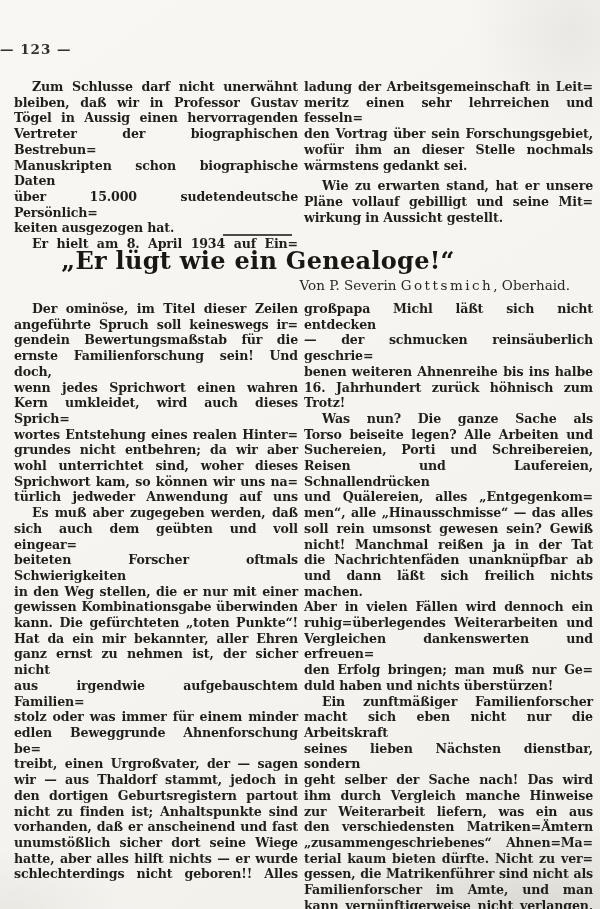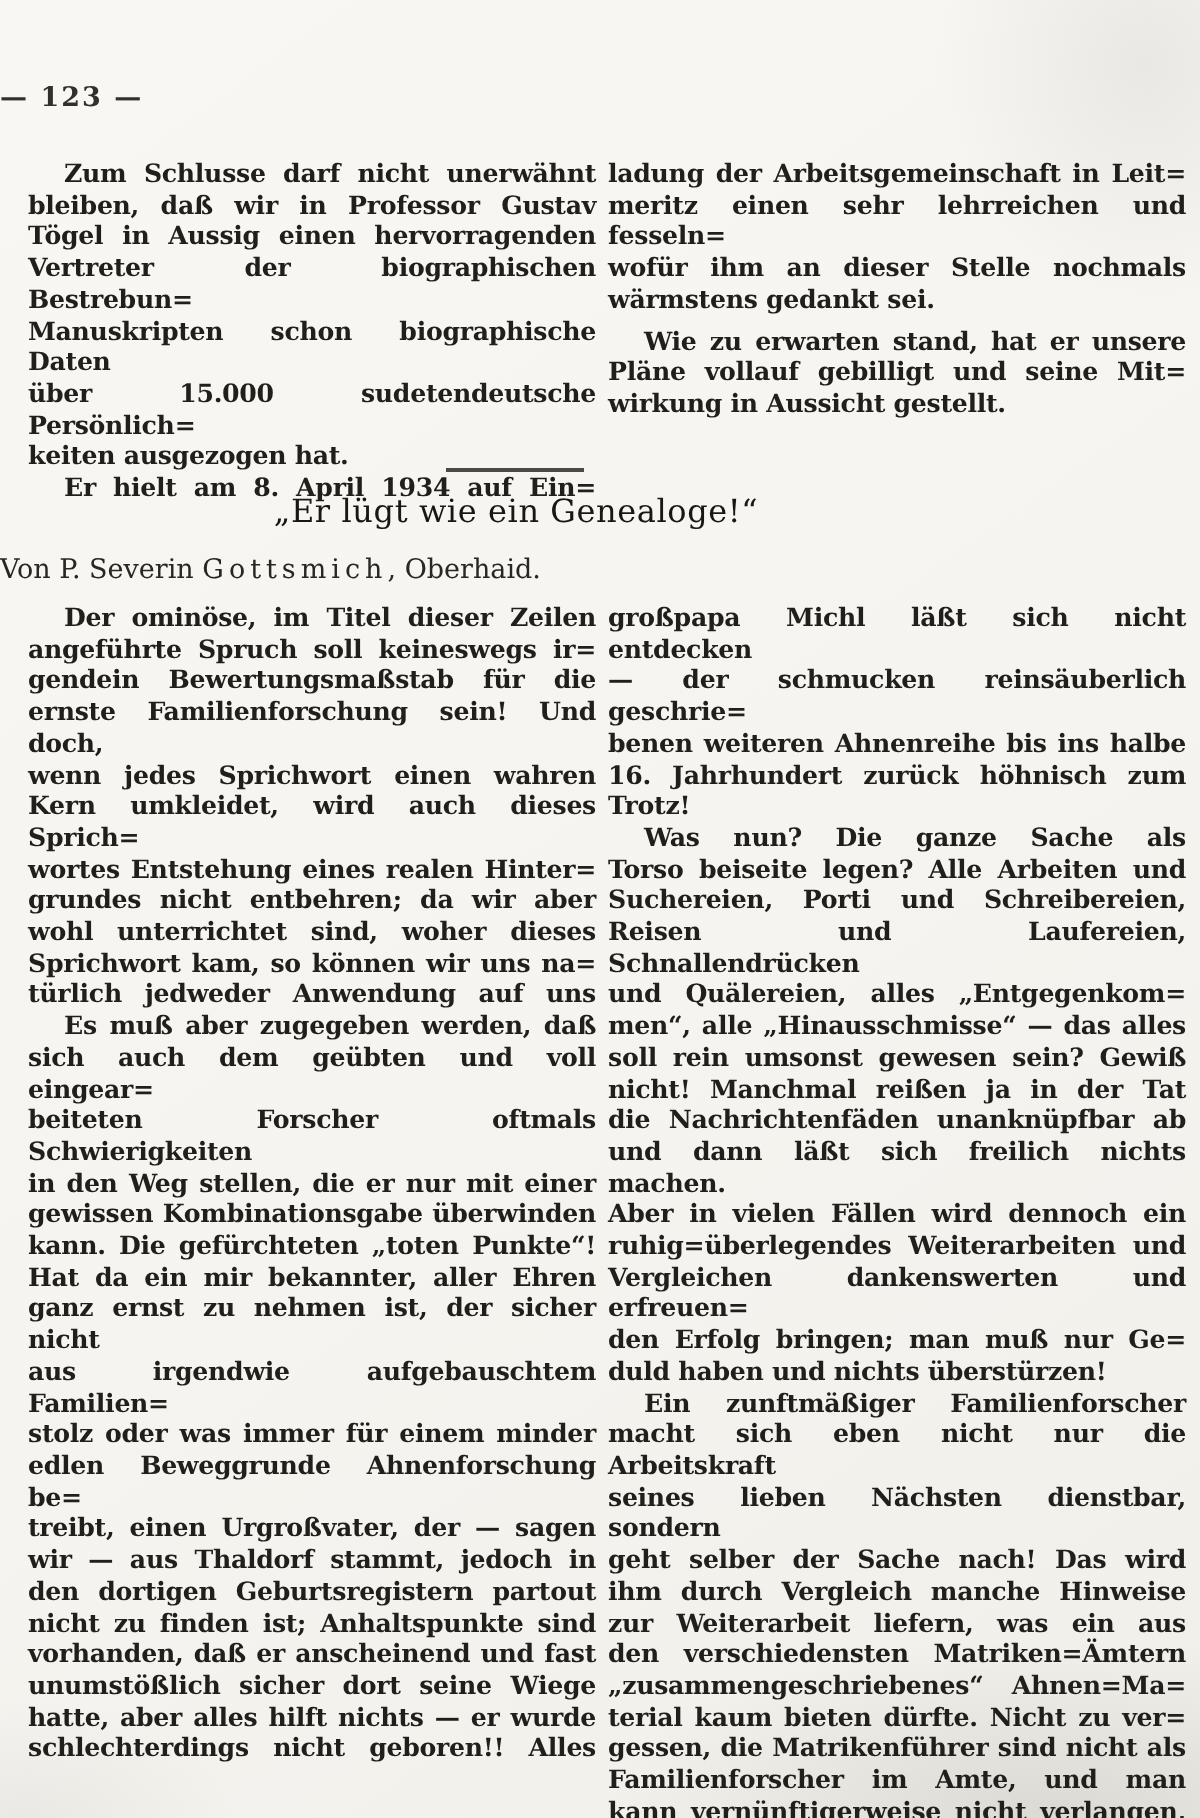--- a/index.html
+++ b/index.html
@@ -31,26 +31,26 @@
   .line{text-align:justify;text-align-last:justify;white-space:normal;}
   .line.last{text-align-last:left;}
   .para.indent .line:first-child{text-indent:18px;}
   .para.gap{margin-top:5px;}
   .divider{
     position:absolute;top:234px;left:223px;width:69px;height:2px;
     background:#4d4a45;
   }
   .title{
     position:absolute;top:246px;left:0;width:516px;
-    text-align:center;font-size:16px;font-weight:normal;color:#191714;
+    text-align:center;font-size:24px;font-weight:bold;color:#191714;
     letter-spacing:0.3px;
   }
   .byline{
     position:absolute;top:277px;left:0;width:570px;
-    text-align:left;font-size:13.5px;font-weight:normal;color:#2a2723;
+    text-align:right;font-size:13.5px;font-weight:normal;color:#2a2723;
   }
   .byline .sp{letter-spacing:2.5px;}
 </style>
 </head>
 <body>
 
 <div class="page">
 
   <div class="smudge tr"></div>
   <div class="smudge br"></div>
@@ -69,20 +69,21 @@
         <div class="line last">keiten ausgezogen hat.</div>
       </div>
       <div class="para indent">
         <div class="line">Er hielt am 8. April 1934 auf Ein=</div>
       </div>
     </div>
   <div class="colblock intro-right">
       <div class="para">
         <div class="line">ladung der Arbeitsgemeinschaft in Leit=</div>
         <div class="line">meritz einen sehr lehrreichen und fesseln=</div>
+        <div class="line">den Vortrag über sein Forschungsgebiet,</div>
         <div class="line">wofür ihm an dieser Stelle nochmals</div>
         <div class="line last">wärmstens gedankt sei.</div>
       </div>
       <div class="para indent gap">
         <div class="line">Wie zu erwarten stand, hat er unsere</div>
         <div class="line">Pläne vollauf gebilligt und seine Mit=</div>
         <div class="line last">wirkung in Aussicht gestellt.</div>
       </div>
     </div>
 

